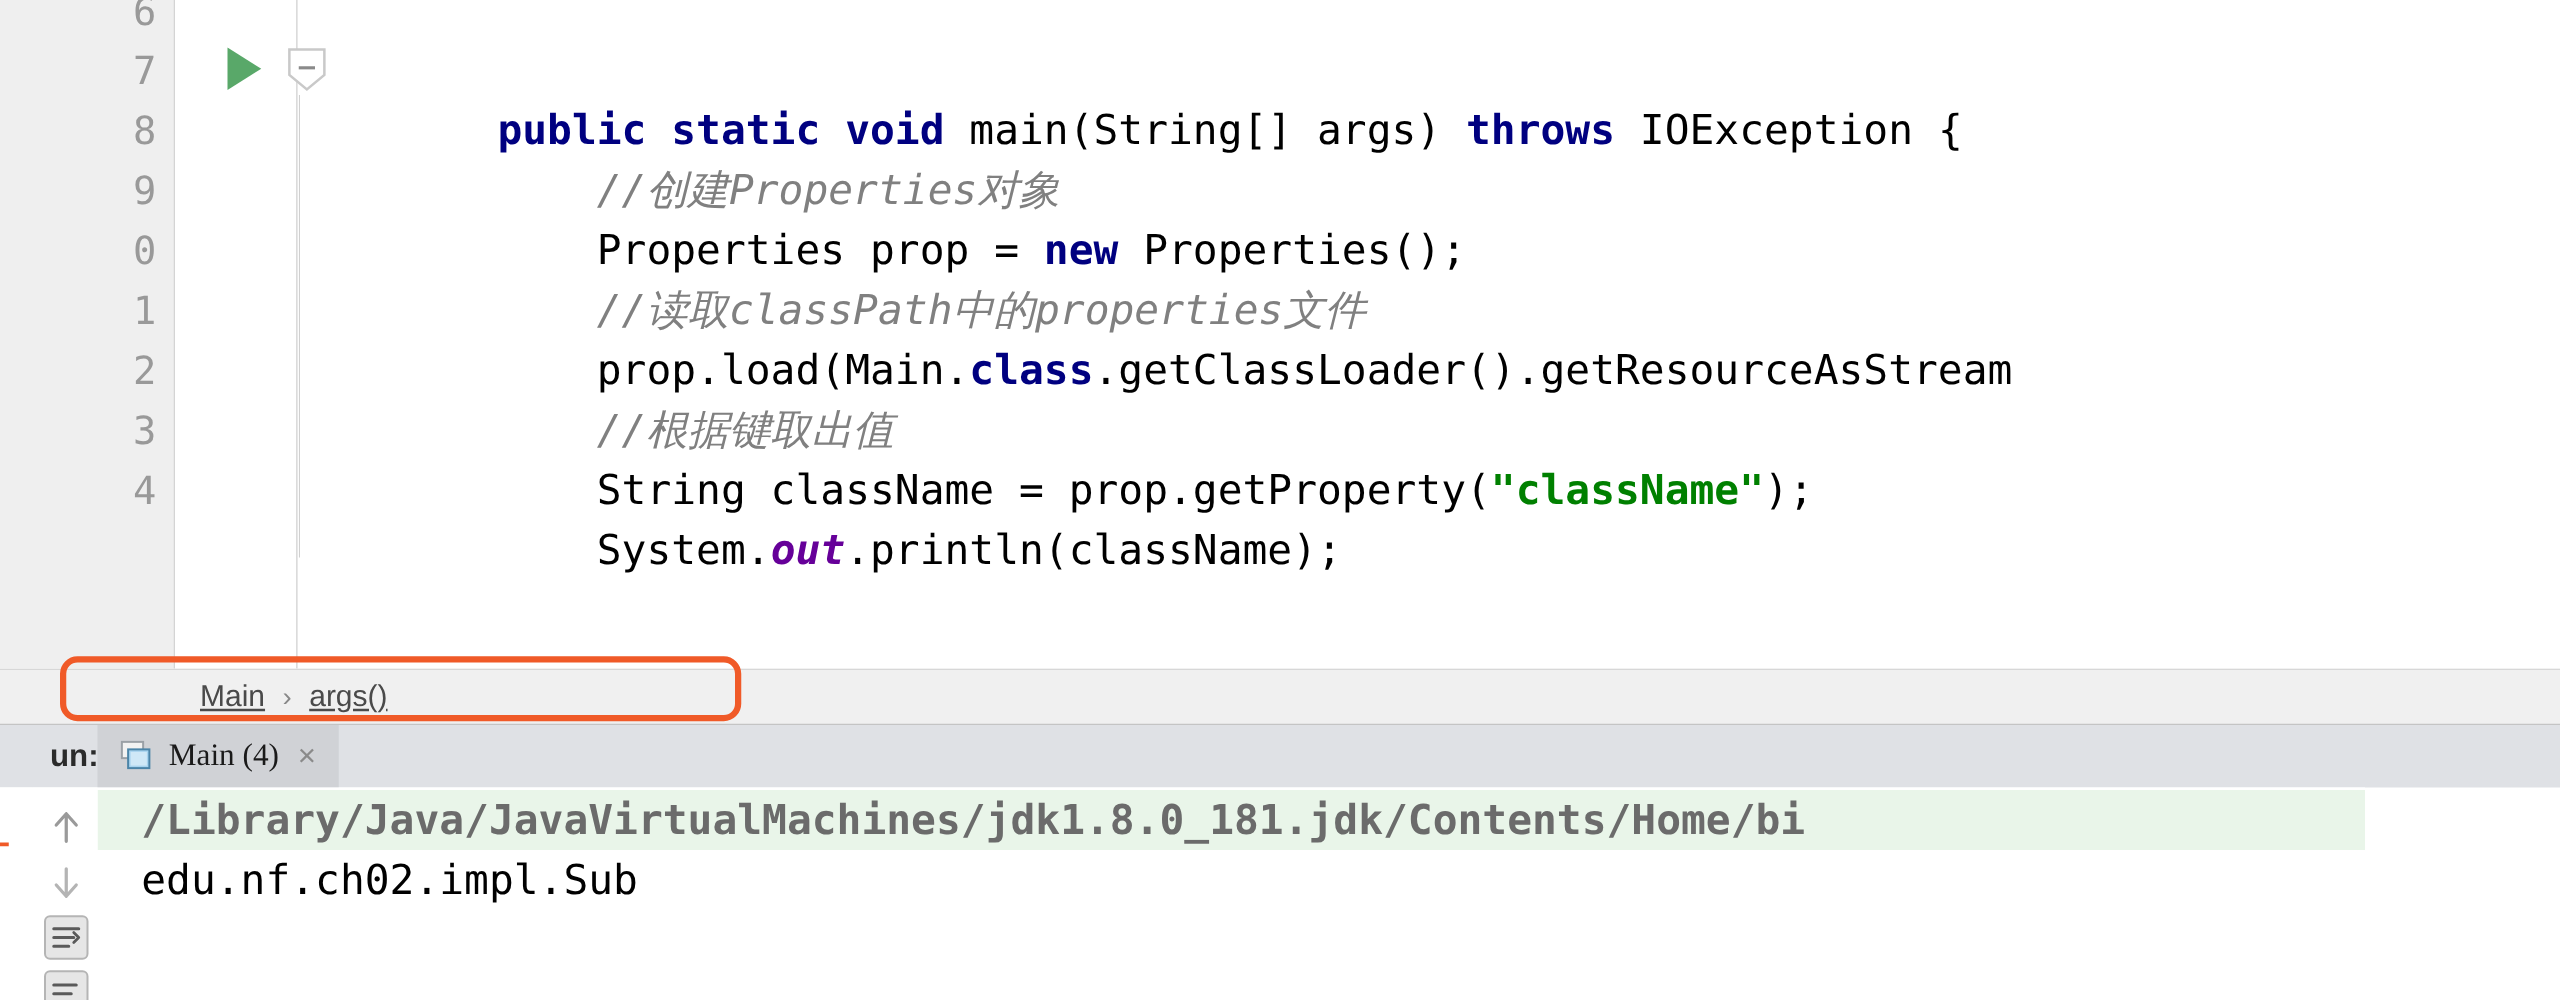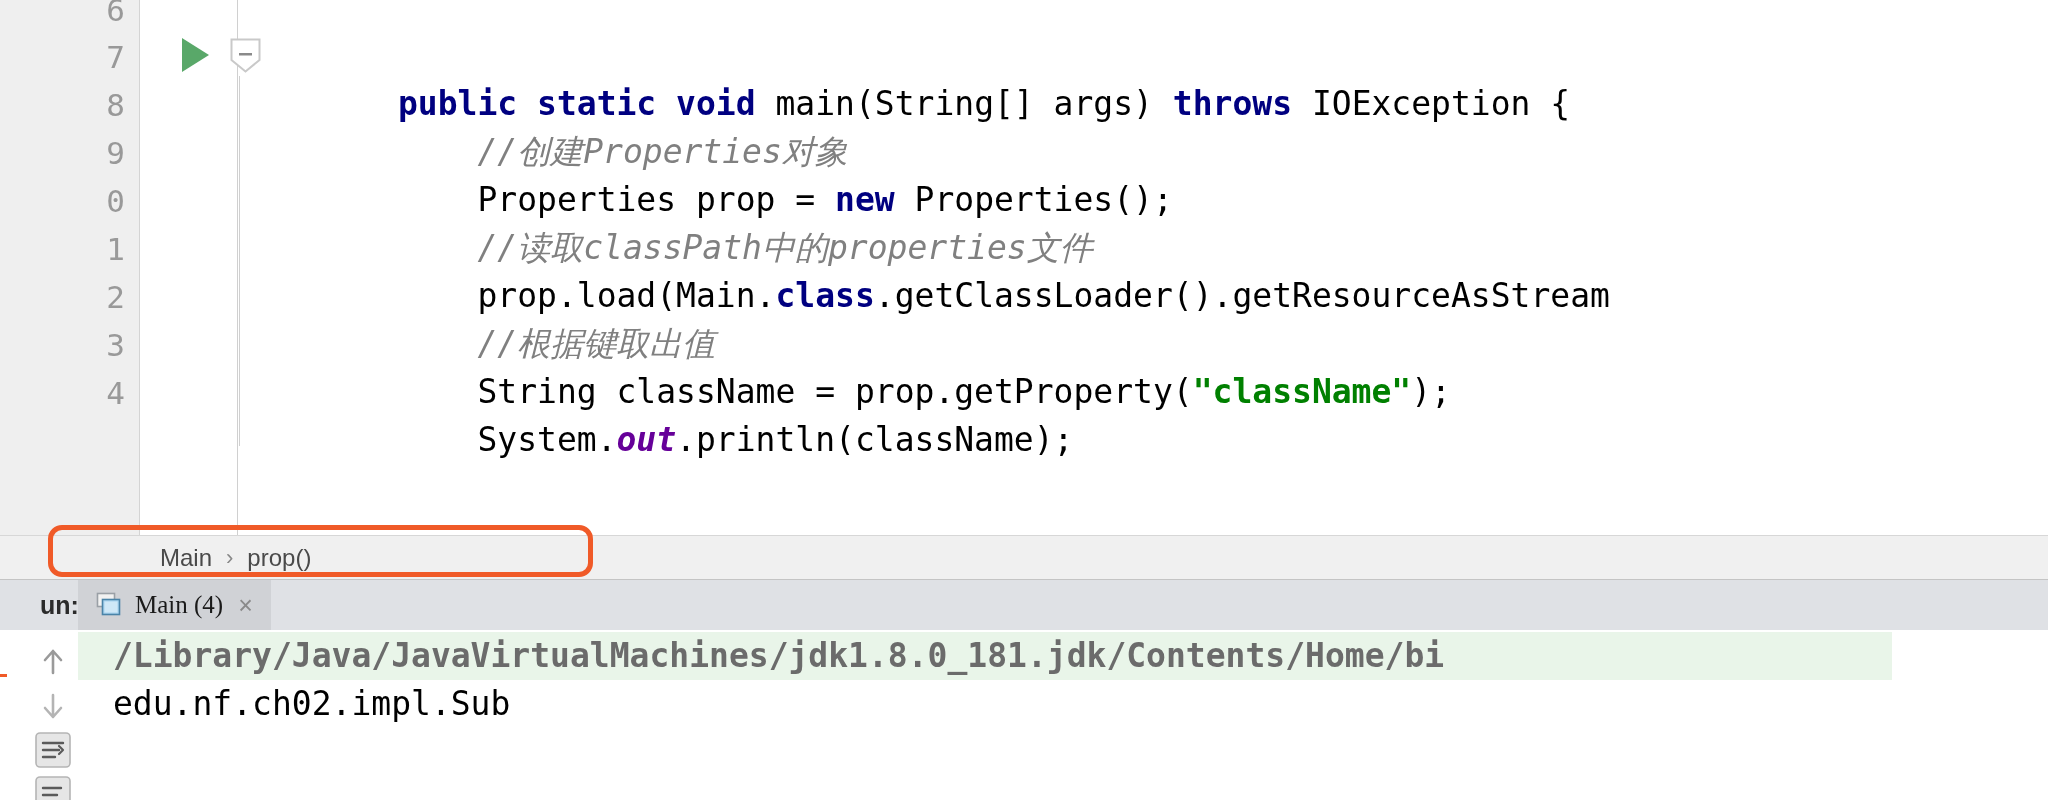--- a/index.html
+++ b/index.html
@@ -135,21 +135,21 @@
     border-top: 1px solid #d7d7d7;
     border-bottom: 1px solid #c4c4c4;
     box-sizing: border-box;
     display: flex;
     align-items: center;
     padding-left: 160px;
     font-family: "Liberation Sans", sans-serif;
     font-size: 24px;
     color: #4a4a4a;
   }
-  .crumb { cursor: pointer; }
+  .crumb { cursor: pointer; text-decoration: underline; }
   .crumb-sep {
     margin: 0 14px;
     color: #888888;
     font-size: 22px;
   }
 
   
   .run-header {
     position: absolute;
     left: 0;
@@ -360,21 +360,21 @@
 
       <div class="code-line" style="top:368px;">
         <span class="plain">    System.</span><span class="stat">out</span><span class="plain">.println(className);</span>
       </div>
     </div>
   </div>
 
   <div class="breadcrumb">
     <span class="crumb">Main</span>
     <span class="crumb-sep">›</span>
-    <span class="crumb">prop()</span>
+    <span class="crumb">args()</span>
   </div>
 
   <div class="run-header">
     <div class="run-label">un:</div>
     <div class="run-tab">
       <span class="run-tab-icon">
         <svg width="28" height="26" viewBox="0 0 28 26">
           <rect x="3.5" y="1.5" width="17" height="13" fill="#f2f2f2" stroke="#9aa0a6" stroke-width="1.6"></rect>
           <rect x="8.5" y="7.5" width="17" height="15" fill="#a8d4ef" stroke="#4b84a8" stroke-width="1.6"></rect>
           <rect x="10.5" y="9.5" width="13" height="11" fill="#cfe8f7"></rect>

